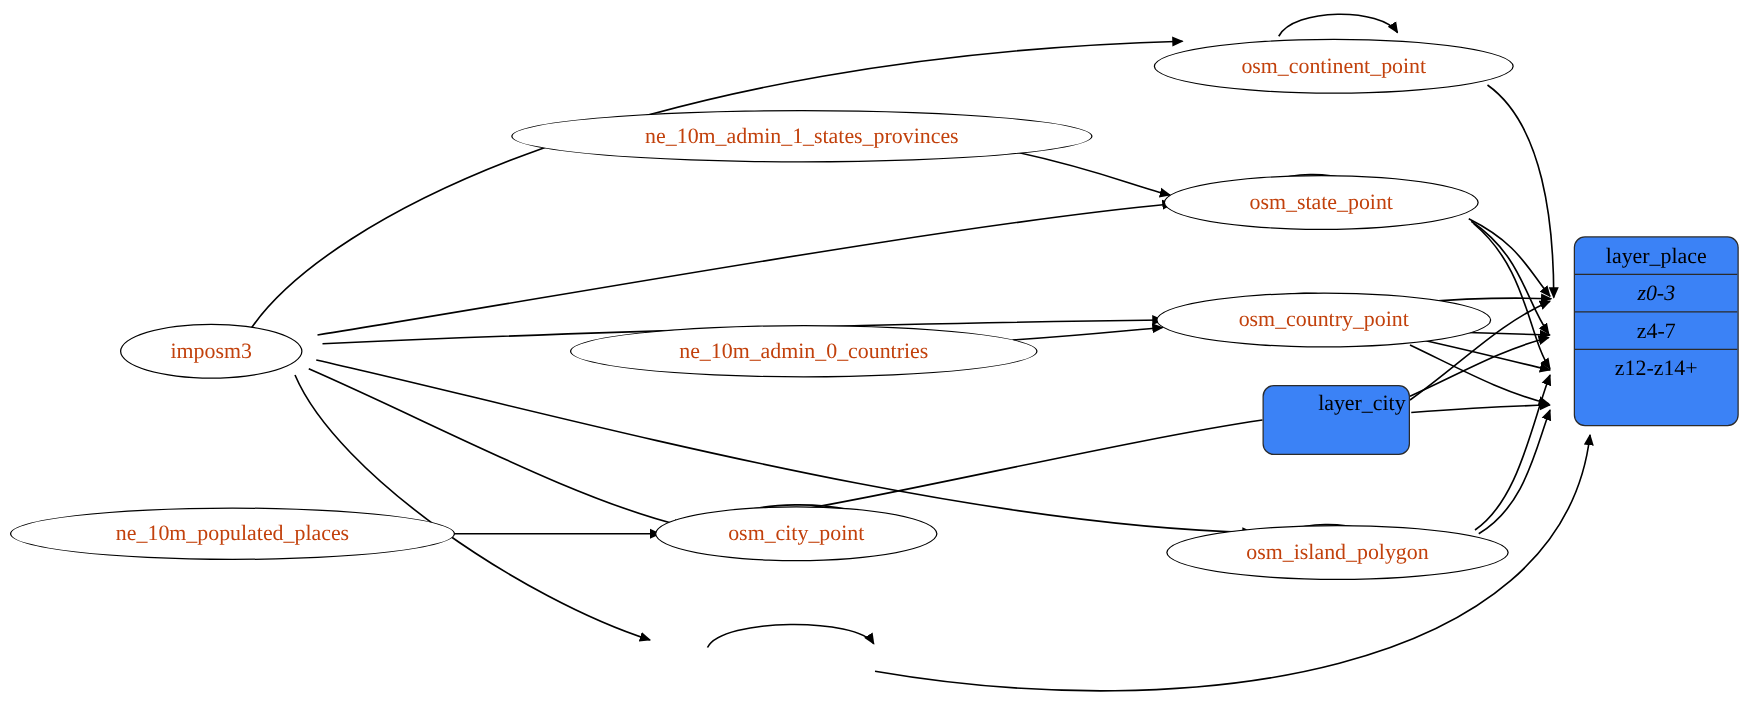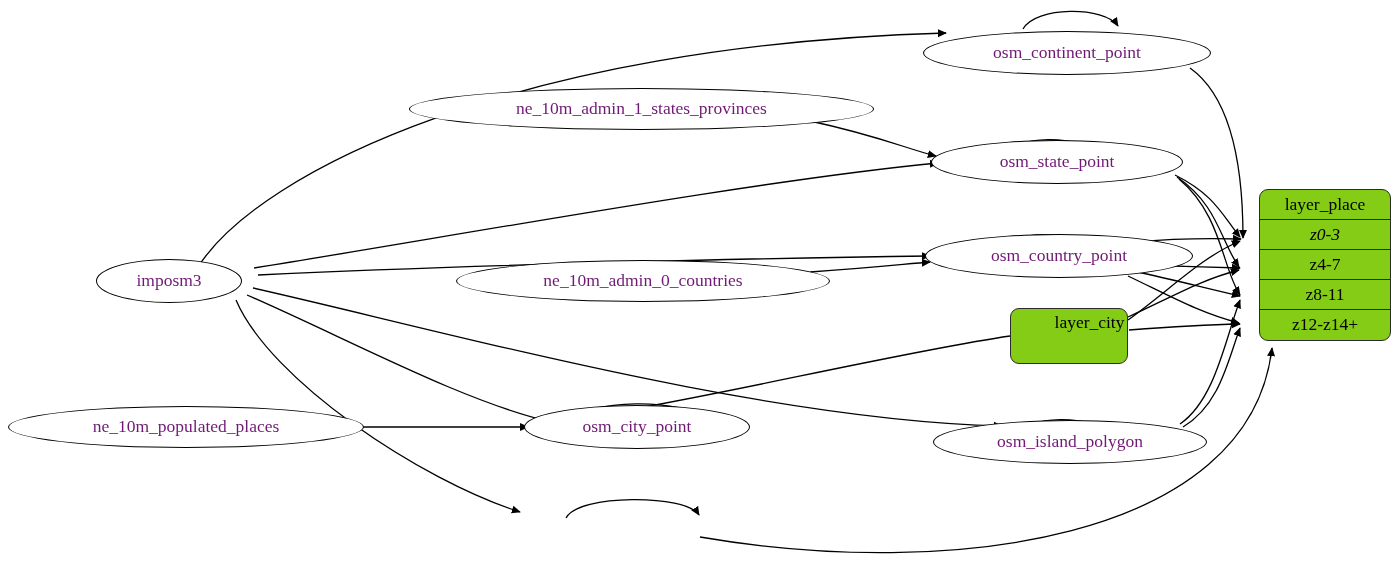--- a/index.html
+++ b/index.html
@@ -3,22 +3,22 @@
 <meta charset="utf-8">
 <style>
   html,body{margin:0;padding:0;background:#ffffff;}
   body{width:1395px;height:568px;overflow:hidden;
        font-family:"Liberation Serif","DejaVu Serif",serif;}
   #graph{position:relative;width:1395px;height:568px;}
   svg#wires{position:absolute;left:0;top:0;width:1395px;height:568px;}
   .node{position:absolute;display:flex;align-items:center;justify-content:center;}
   .ellipse{border:1.2px solid #000;border-radius:50%;background:#fff;
            box-sizing:border-box;}
-  .ellipse .lbl{font-size:17.5px;color:#701a75;white-space:nowrap;line-height:1;}
-  .rec{position:absolute;background:#84cc16;border:1.2px solid #2b2b2b;
+  .ellipse .lbl{font-size:17.5px;color:#c2410c;white-space:nowrap;line-height:1;}
+  .rec{position:absolute;background:#3b82f6;border:1.2px solid #2b2b2b;
        border-radius:9px;box-sizing:border-box;overflow:hidden;}
   .rec .row{display:flex;align-items:center;justify-content:center;
             font-size:17.5px;color:#000;white-space:nowrap;box-sizing:border-box;}
   .rec .row + .row{border-top:1.2px solid #2b2b2b;}
 </style>
 </head>
 <body>
 
 <div id="graph">
 
@@ -120,17 +120,16 @@
   </div>
 
   <div class="rec" style="left:1010px;top:308px;width:118px;height:56px;">
     <div class="row" style="height:27px;margin-left:41px;">layer_city</div>
   </div>
 
   <div class="rec" style="left:1259px;top:189px;width:132px;height:152px;">
     <div class="row" style="height:29px;">layer_place</div>
     <div class="row" style="height:30px;font-style:italic;">z0-3</div>
     <div class="row" style="height:30px;">z4-7</div>
-    <div class="row" style="height:30px;">z8-11</div>
     <div class="row" style="height:29px;">z12-z14+</div>
   </div>
 
 </div>
 
 </body></html>

